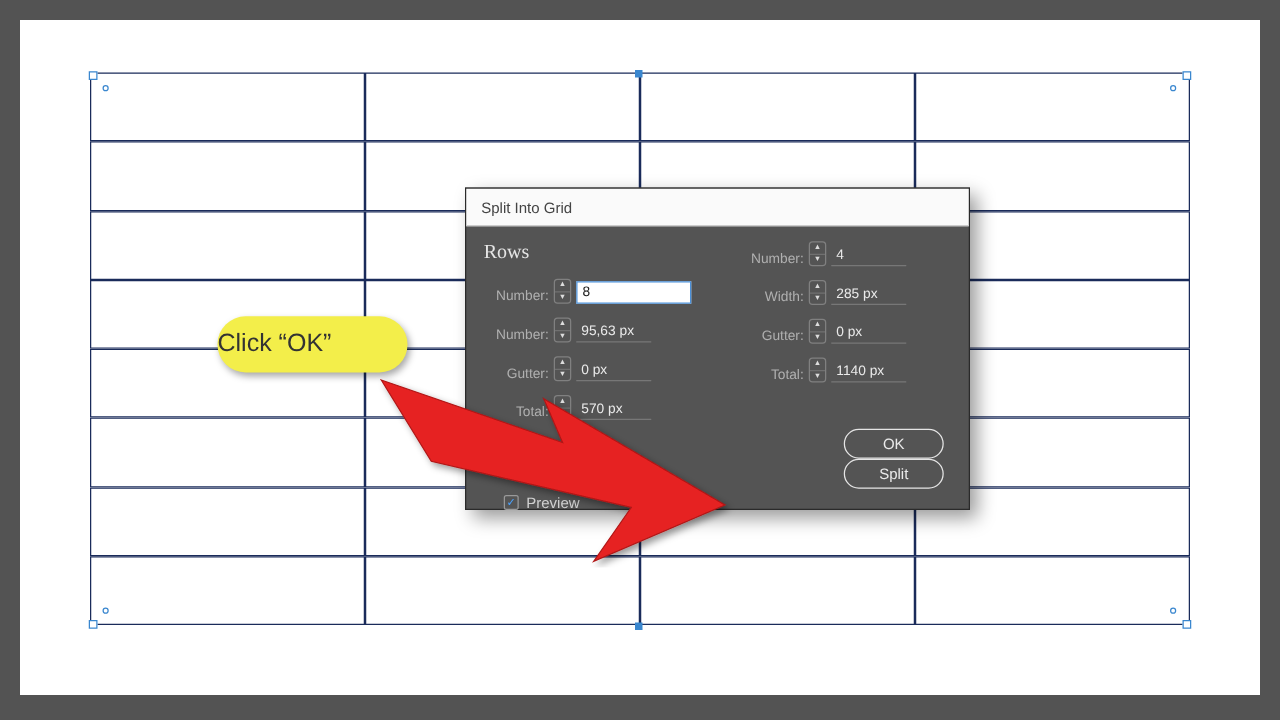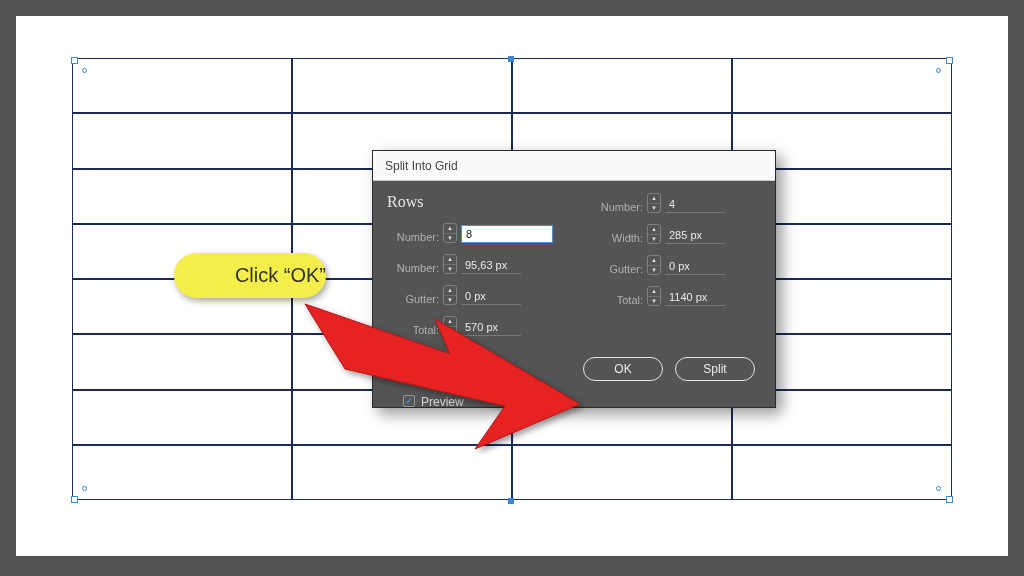--- a/index.html
+++ b/index.html
@@ -56,21 +56,21 @@
     .callout {
       position: absolute;
       left: 158px;
       top: 237px;
       width: 152px;
       height: 45px;
       background: #f3ee4a;
       border-radius: 24px;
       display: flex;
       align-items: center;
-      justify-content: flex-end;
+      justify-content: flex-start;
       font-size: 20px;
       color: #333;
       box-shadow: 2px 3px 6px rgba(0,0,0,0.35);
       z-index: 5;
     }
 
     .dialog {
       position: absolute;
       left: 356px;
       top: 134px;
@@ -154,20 +154,21 @@
       background: #ffffff;
       color: #222;
       border: 1px solid #4a90d9;
       font-size: 11px;
       padding: 2px 4px;
       width: 92px;
       height: 18px;
     }
     .checkbox-row {
       display: flex;
+      align-items: center;
       margin-top: 8px;
       gap: 6px;
       padding-left: 16px;
     }
     .chk {
       width: 12px;
       height: 12px;
       border: 1px solid #999;
       border-radius: 2px;
       background: #545454;
@@ -176,24 +177,24 @@
       justify-content: center;
     }
     .chk.checked::after {
       content: "✓";
       font-size: 9px;
       color: #4aa3ff;
     }
     .chk-label { color: #d0d0d0; font-size: 12px; }
     .button-row {
       position: absolute;
-      bottom: 26px;
+      bottom: 16px;
       right: 20px;
       display: flex;
-      gap: 12px;
+      flex-direction: column;
     }
     .dlg-btn {
       width: 80px;
       height: 24px;
       border: 1.5px solid #e5e5e5;
       border-radius: 12px;
       background: transparent;
       color: #eaeaea;
       font-size: 12px;
       display: flex;

